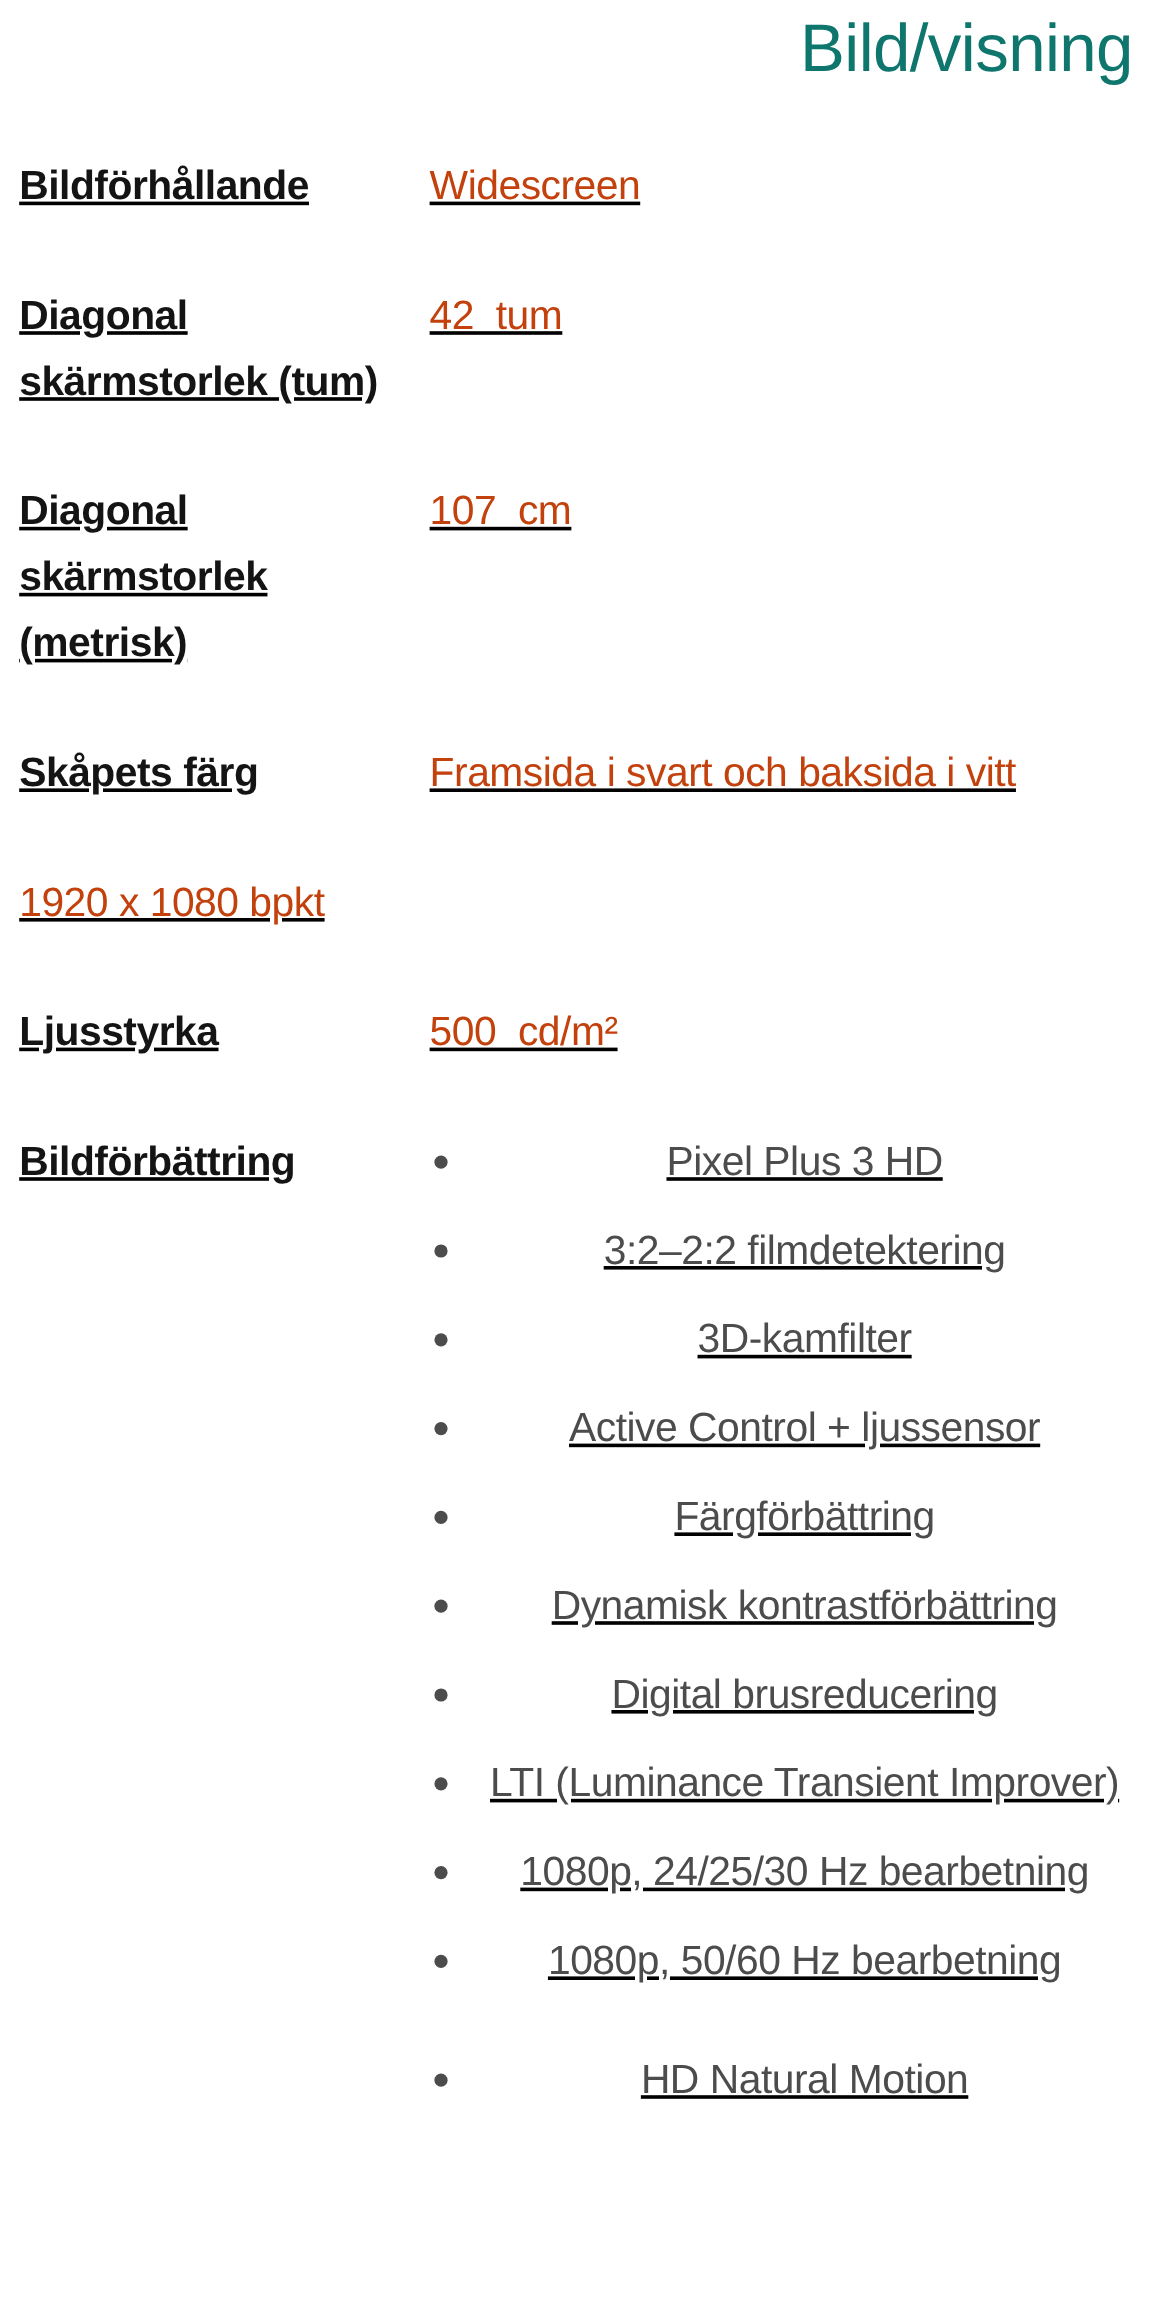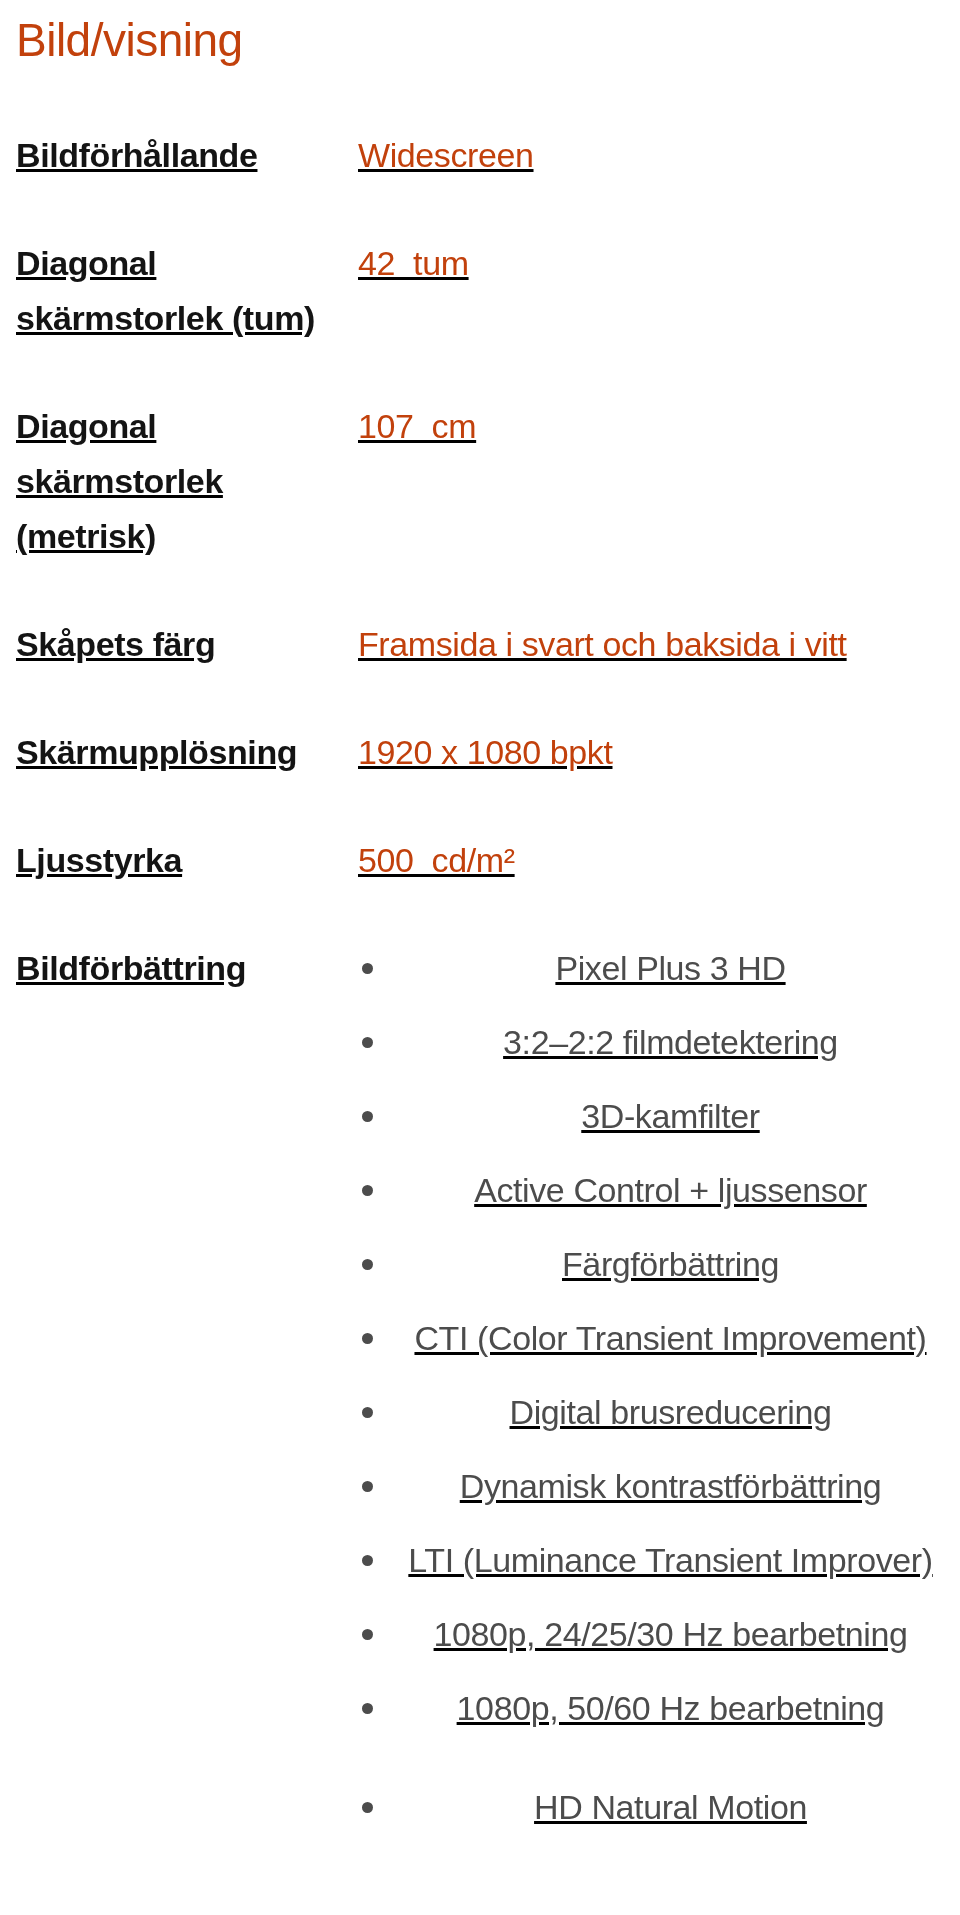--- a/index.html
+++ b/index.html
@@ -15,26 +15,27 @@
     -webkit-font-smoothing: antialiased;
   }
   .page {
     box-sizing: border-box;
     width: 960px;
     height: 1915px;
     padding: 0 16px;
     overflow: hidden;
   }
   .title {
-    font-size: 46px;
+    font-size: 56px;
     font-weight: 300;
     line-height: 60px;
     letter-spacing: -0.5px;
-    color: #c2410c;
+    color: #0f766e;
     margin: 10px 0 58px 0;
+    text-align: right;
   }
   .spec-row {
     display: grid;
     grid-template-columns: 342px 1fr;
     margin-bottom: 53px;
     font-size: 34px;
     line-height: 55px;
     letter-spacing: -0.4px;
     text-decoration: underline;
   }
@@ -98,43 +99,41 @@
 
   </div>
 
   <div class="spec-row">
     <div class="spec-label">Skåpets färg</div>
     <div class="spec-value">Framsida i svart och baksida i vitt</div>
 
   </div>
 
   <div class="spec-row">
-    <div class="spec-label">Skärmupplösning</div>
     <div class="spec-value">1920 x 1080 bpkt</div>
 
   </div>
 
   <div class="spec-row">
     <div class="spec-label">Ljusstyrka</div>
     <div class="spec-value">500  cd/m²</div>
 
   </div>
 
   <div class="spec-row">
     <div class="spec-label">Bildförbättring</div>
 
     <ul class="feature-list">
           <li class="feature-item">Pixel Plus 3 HD</li>
           <li class="feature-item">3:2–2:2 filmdetektering</li>
           <li class="feature-item">3D-kamfilter</li>
           <li class="feature-item">Active Control + ljussensor</li>
           <li class="feature-item">Färgförbättring</li>
-          <li class="feature-item">CTI (Color Transient Improvement)</li>
+          <li class="feature-item">Dynamisk kontrastförbättring</li>
           <li class="feature-item">Digital brusreducering</li>
-          <li class="feature-item">Dynamisk kontrastförbättring</li>
           <li class="feature-item">LTI (Luminance Transient Improver)</li>
           <li class="feature-item">1080p, 24/25/30 Hz bearbetning</li>
           <li class="feature-item">1080p, 50/60 Hz bearbetning</li>
           <li class="feature-item">HD Natural Motion</li>
         </ul>
   </div>
 </div>
 </div>
 
 </body></html>

